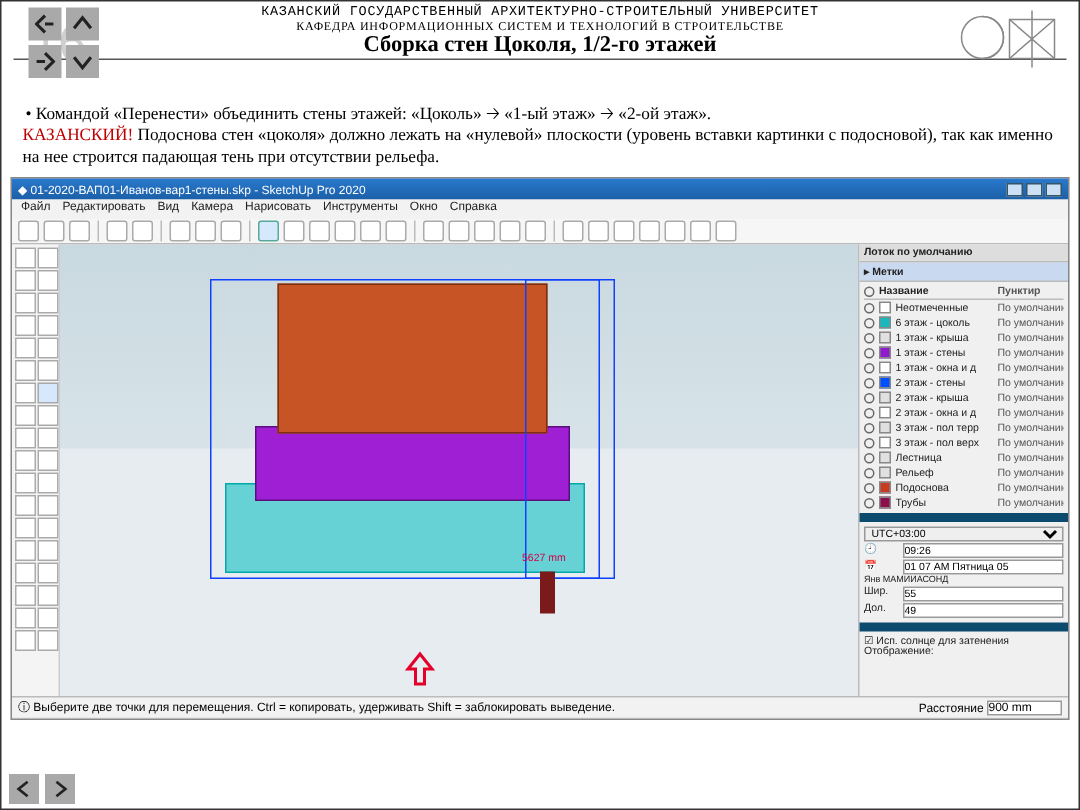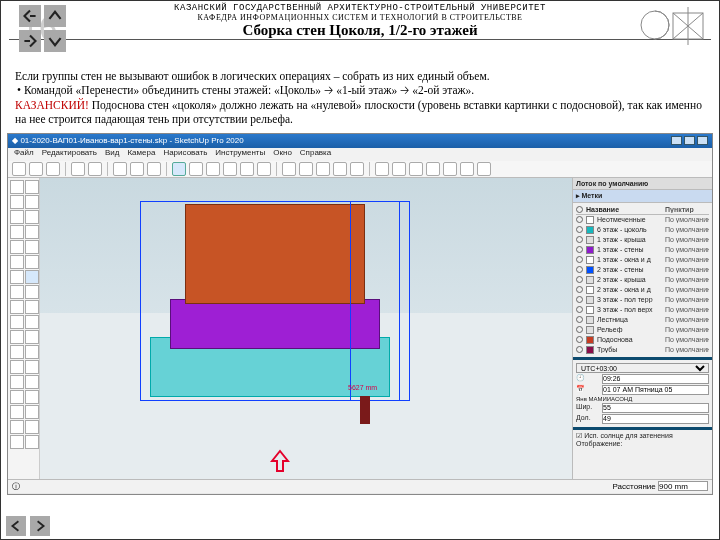--- a/index.html
+++ b/index.html
@@ -41,21 +41,21 @@
   .arrow-up{position:absolute;left:230px;bottom:4px;}
   .arrow-up svg{width:20px;height:24px;stroke:#e4002b;stroke-width:2;fill:none;}
   .rpanel{width:140px;background:#f0f0f0;border-left:1px solid #bbb;font-size:7px;color:#222;}
   .rp-hdr{background:#ddd;padding:2px 3px;font-weight:bold;border-bottom:1px solid #bbb;}
   .layers{padding:2px 3px;}
   .layer-row{display:flex;align-items:center;height:10px;gap:3px;}
   .eye{width:7px;height:7px;border:1px solid #666;border-radius:50%;}
   .sw{width:8px;height:8px;}
   .lname{flex:1;white-space:nowrap;overflow:hidden;}
   .ltype{width:44px;color:#555;white-space:nowrap;overflow:hidden;}
-  .rp-sec{border-top:3px solid #0c4a6e;padding:2px 3px;}
+  .rp-sec{border-top:6px solid #0c4a6e;padding:2px 3px;}
   .rp-in{display:flex;gap:2px;margin:1px 0;}
   .rp-in input, .rp-in select{font-size:7px;height:10px;border:1px solid #999;flex:1;}
   .rp-lbl{width:24px;}
   .statusbar{height:14px;background:#f2f2f2;border-top:1px solid #bbb;display:flex;align-items:center;padding:0 4px;}
   .statusbar .sp{margin-left:auto;}
   .bottom-nav{position:absolute;left:6px;bottom:4px;display:flex;gap:4px;}
   .bott-btn{width:20px;height:20px;background:#a9a9a9;display:flex;align-items:center;justify-content:center;}
   .bott-btn svg{width:12px;height:12px;fill:#222;}
 </style>
 </head>
@@ -95,21 +95,20 @@
     <g stroke="#888" stroke-width="1" fill="none">
       <circle cx="18" cy="22" r="14"></circle>
         <path d="M18 8 A14 14 0 0 1 18 36"></path>
       <rect x="36" y="10" width="30" height="26"></rect>
         <path d="M36 10 L66 36 M66 10 L36 36 M51 4 L51 42"></path>
     </g>
   </svg>
 </div>
 
 <div class="body-text">
-  <div>Если группы стен не вызывают ошибок в логических операциях – собрать из них единый объем.</div>
   <div class="bul">• <span>Командой «Перенести» объединить стены этажей: «Цоколь» 🡢 «1-ый этаж» 🡢 «2-ой этаж».</span></div>
   <div><span style="color:#c00000">КАЗАНСКИЙ!</span><span> Подоснова стен «цоколя» должно лежать на «нулевой» плоскости (уровень вставки картинки с подосновой), так как именно на нее строится падающая тень при отсутствии рельефа.</span></div>
 </div>
 
 <div class="app-window">
   <div class="titlebar">
     <span>◆</span>&nbsp;
     <span>01-2020-ВАП01-Иванов-вар1-стены.skp - SketchUp Pro 2020</span>
     <div class="win-btns">
       <div class="win-btn"></div>
@@ -331,20 +330,21 @@
           </div>
       </div>
       <div class="rp-sec">
         <div>☑ <span>Исп. солнце для затенения</span></div>
         <div>Отображение:</div>
       </div>
     </div>
   </div>
   <div class="statusbar">
     <span>ⓘ</span>&nbsp;
+    <span>Выберите две точки для перемещения. Ctrl = копировать, удерживать Shift = заблокировать выведение.</span>
     <span class="sp"><span>Расстояние</span>&nbsp;<input style="width: 50px; font-size: 8px; height: 10px; border: 1px solid rgb(153, 153, 153);" value="900 mm"></span>
   </div>
 </div>
 
 <div class="bottom-nav">
   <div class="bott-btn">
       <svg viewBox="0 0 10 10">
         <path d="M7 1 L2 5 L7 9" stroke="#222" stroke-width="1.5" fill="none"></path>
       </svg>
     </div>

